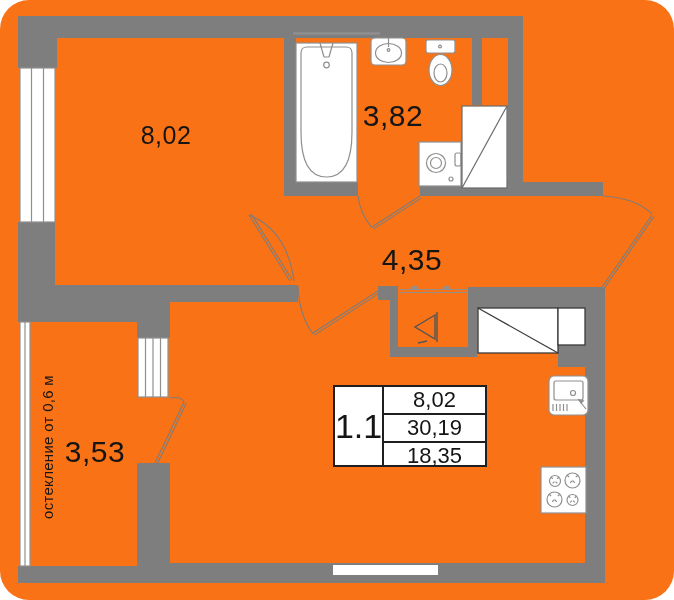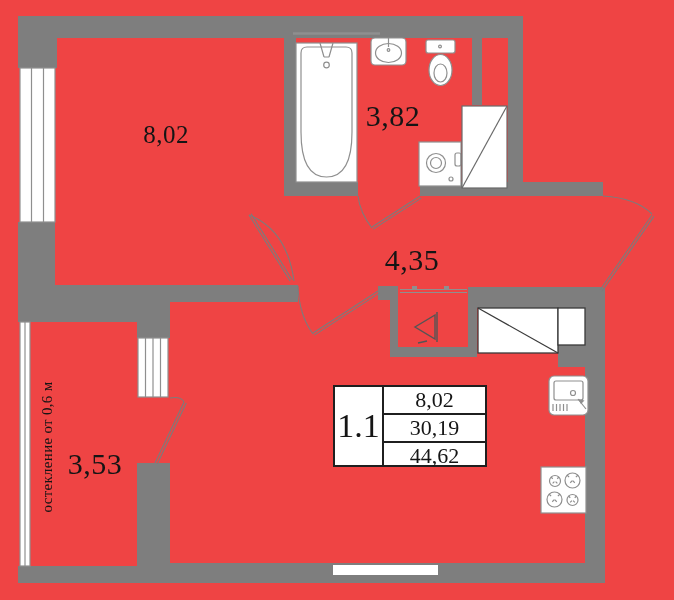--- a/index.html
+++ b/index.html
@@ -1,18 +1,18 @@
 <!DOCTYPE html>
 <html><head>
 <meta charset="utf-8">
 <style>
   html,body{margin:0;padding:0;background:#ffffff;}
   .plan{
-    position:relative;width:674px;height:600px;background:#ef4444;
-    font-family:Liberation Serif, serif;color:#151515;overflow:hidden;
+    position:relative;width:674px;height:600px;background:#f97316;
+    font-family:Liberation Sans, sans-serif;color:#151515;overflow:hidden;border-radius:29px;
   }
   .w{position:absolute;background:#7e7e7e;}
   .notch{position:absolute;background:#ffffff;}
   .lbl{
     position:absolute;transform:translate(-50%,-50%);
     font-size:25px;letter-spacing:0.5px;white-space:nowrap;color:#151515;
   }
   .lbl.small{font-size:30px;}
   .note{
     position:absolute;left:47px;top:447px;
@@ -195,25 +195,25 @@
     <g stroke="#7c7c7c" stroke-width="1.1">
       <line x1="155" y1="463" x2="184" y2="402"></line>
       <line x1="157.3" y1="464.1" x2="186.3" y2="403.1"></line>
       <path d="M170,398 Q181,396 184,402"></path>
     </g>
   </svg>
 
   <div class="lbl" style="left:166px;top:135px">8,02</div>
   <div class="lbl small" style="left:393px;top:116px">3,82</div>
   <div class="lbl small" style="left:412px;top:260px">4,35</div>
-  <div class="lbl small" style="left:95px;top:464px">3,53</div>
+  <div class="lbl small" style="left:95px;top:452px">3,53</div>
   <div class="note">остекление от 0,6 м</div>
 
   <div class="tbl">
     <div class="unit">1.1</div>
     <div class="vals">
       <div>8,02</div>
       <div>30,19</div>
-      <div>44,62</div>
+      <div>18,35</div>
     </div>
   </div>
 
 </div>
 
 </body></html>

